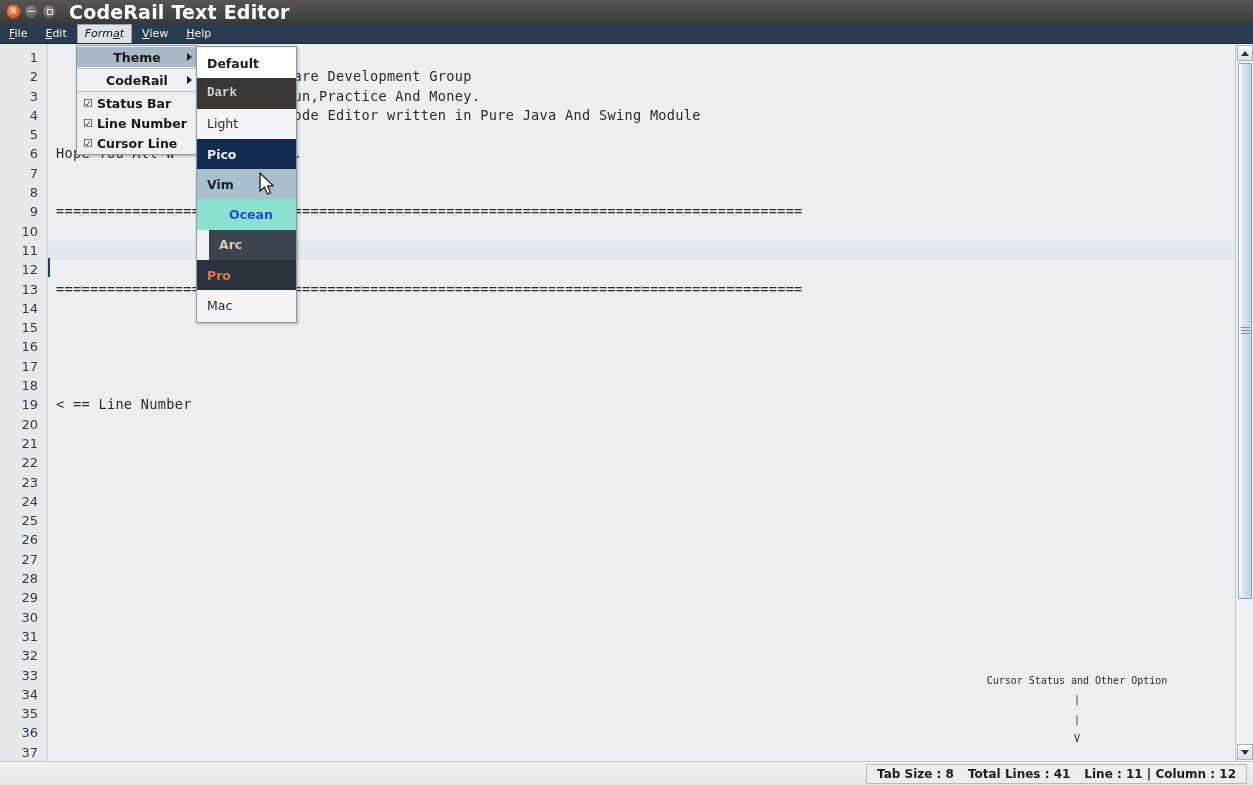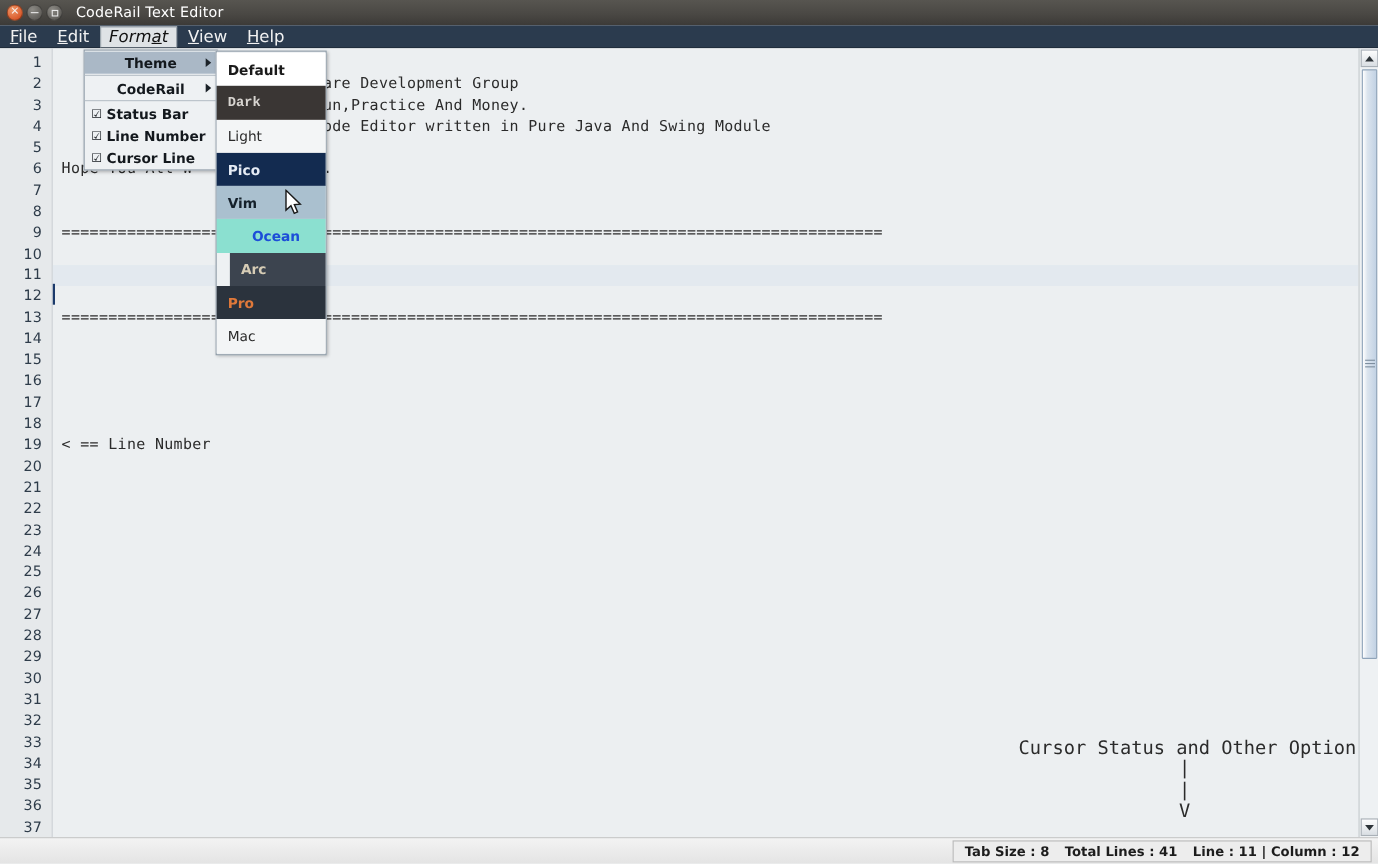--- a/index.html
+++ b/index.html
@@ -28,33 +28,33 @@
     font-size: 9px; line-height: 1; color: #f6f6f6;
     font-family: "DejaVu Sans", sans-serif;
     border: 1px solid rgba(0,0,0,.35);
   }
   .wbtn.close { background: radial-gradient(circle at 35% 30%, #f09a6a, #d8582a 75%); }
   .wbtn.min  { background: radial-gradient(circle at 35% 30%, #8d8b86, #5e5c58 75%); }
   .wbtn.max  { background: radial-gradient(circle at 35% 30%, #8d8b86, #5e5c58 75%); }
   .wbtn.max .sq { width: 6px; height: 6px; border: 1.4px solid #e8e8e8; }
   .wbtn.min .dash { width: 7px; height: 1.6px; background: #e8e8e8; }
   .title-text {
-    margin-left: 12px; color: #ffffff; font-size: 13px; font-weight: normal;
+    margin-left: 12px; color: #ffffff; font-size: 19px; font-weight: bold;
     letter-spacing: .2px;
   }
 
   
   .menubar {
     position: absolute; left: 0; top: 23px; width: 1253px; height: 21px;
     background: #2b3b4e;
     display: flex; align-items: center;
     border-bottom: 1px solid #1d2935;
   }
   .menu-item {
-    font-size: 15px; color: #f2f2f2; padding: 2px 8px 3px 8px;
+    font-size: 11px; color: #f2f2f2; padding: 2px 8px 3px 8px;
     margin: 0 1px; height: 19px; line-height: 15px; white-space: nowrap; text-align: right;
   }
   .menu-item.active {
     background: #dfe3e6; color: #111; border: 1px solid #9aa3ab; border-bottom: none;
     padding: 1px 7px 3px 7px;
     font-style: italic;
   }
   .menu-item u { text-decoration: underline; }
 
   
@@ -83,21 +83,21 @@
     font-size: 13.6px; color: #2b2b2b; white-space: pre;
     padding-left: 8px; letter-spacing: .3px;
   }
   .text-area .tl.cursorline { background: #e3e9ef; }
   .caret {
     position: absolute; left: 48px; width: 2px; height: 19px;
     background: #1b3a6b;
   }
   .annot {
     position: absolute; font-family: "DejaVu Sans Mono", monospace;
-    font-size: 17px; color: #2b2b2b; white-space: pre; text-align: center;
+    font-size: 10px; color: #2b2b2b; white-space: pre; text-align: center;
     line-height: 19.3px;
   }
 
   
   .vscroll {
     position: absolute; right: 0; top: 44px; width: 18px; height: 717px;
     background: #eef1f3; border-left: 1px solid #c3c8cc;
   }
   .vs-arrow {
     position: absolute; left: 1px; width: 16px; height: 16px;

